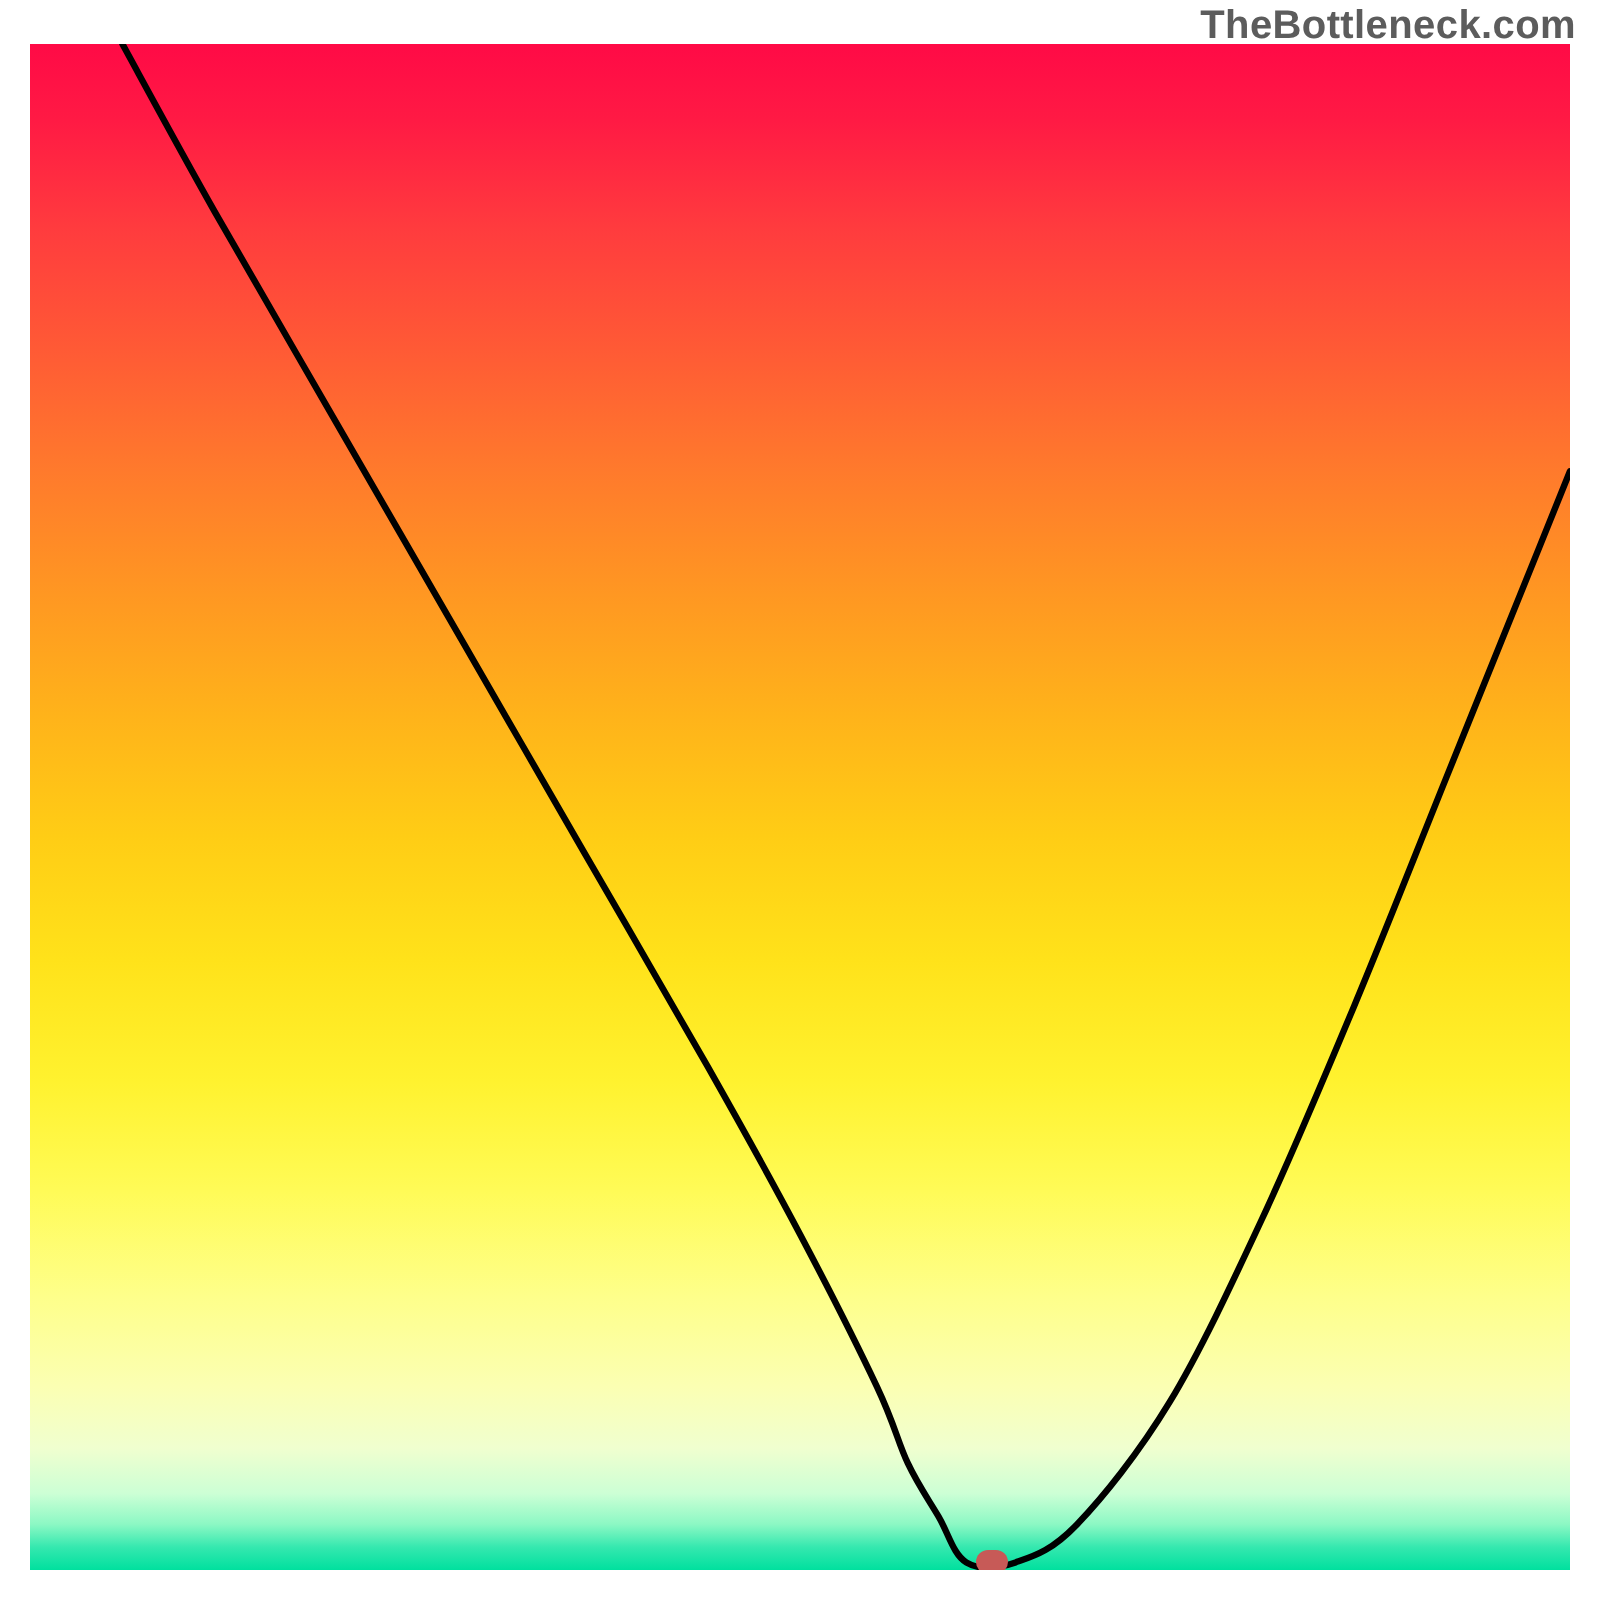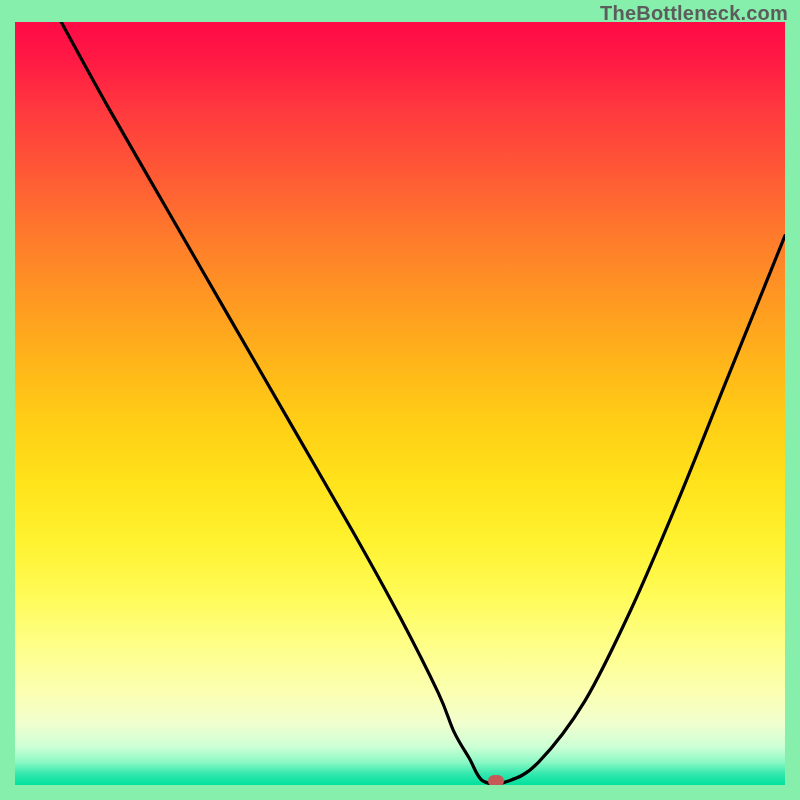--- a/index.html
+++ b/index.html
@@ -1,21 +1,21 @@
 <!DOCTYPE html>
 <html><head>
 <meta charset="utf-8">
 <style>
   * { margin: 0; padding: 0; box-sizing: border-box; }
   html, body { width: 800px; height: 800px; overflow: hidden; background: #000; }
   .frame {
     position: relative;
     width: 800px;
     height: 800px;
-    background: #86efac;
+    background: #ffffff;
   }
   .plot-area {
     position: absolute;
     left: 15px;
     top: 22px;
     width: 770px;
     height: 763px;
     overflow: hidden;
   }
   .gradient-bg {

